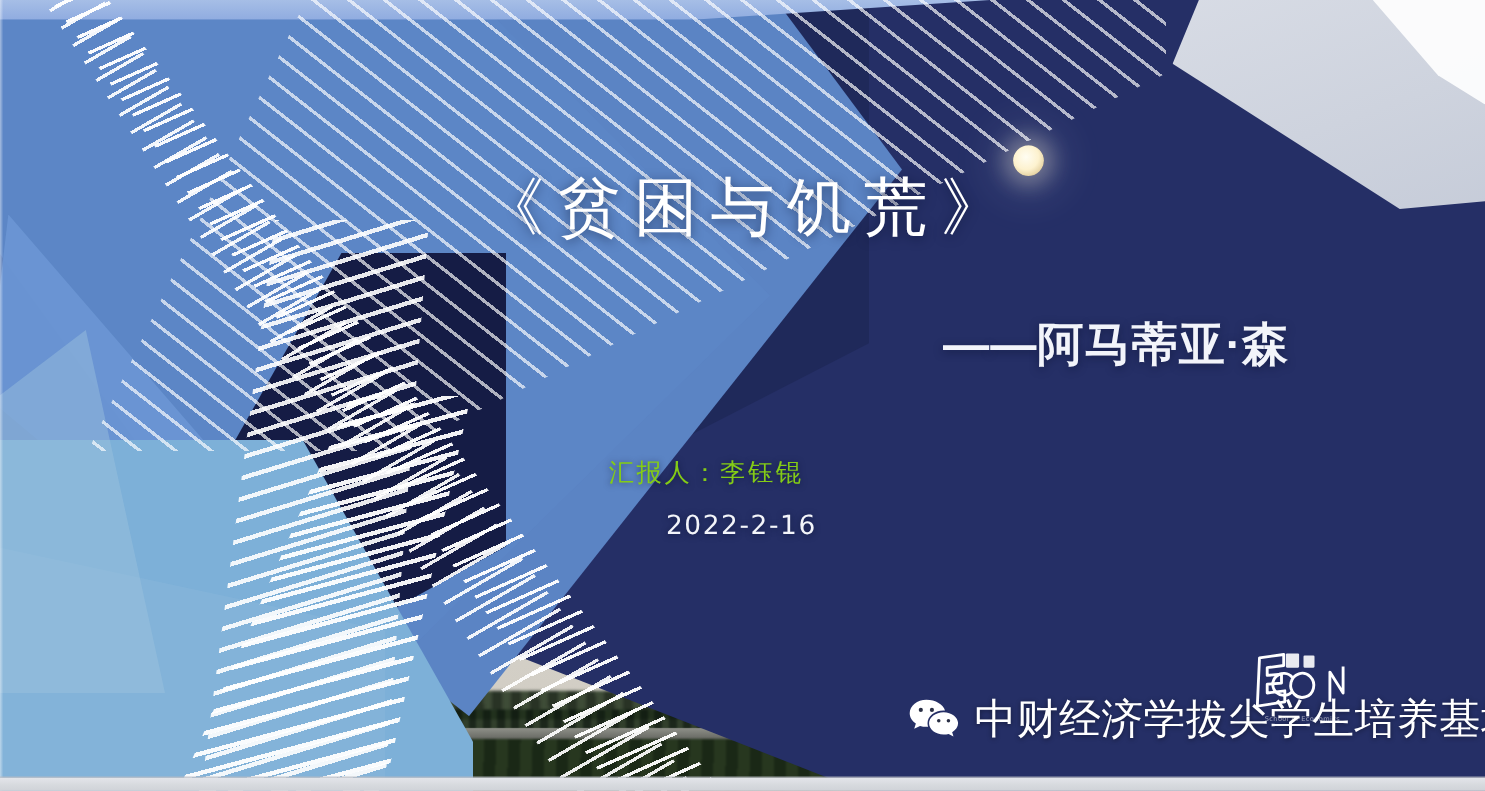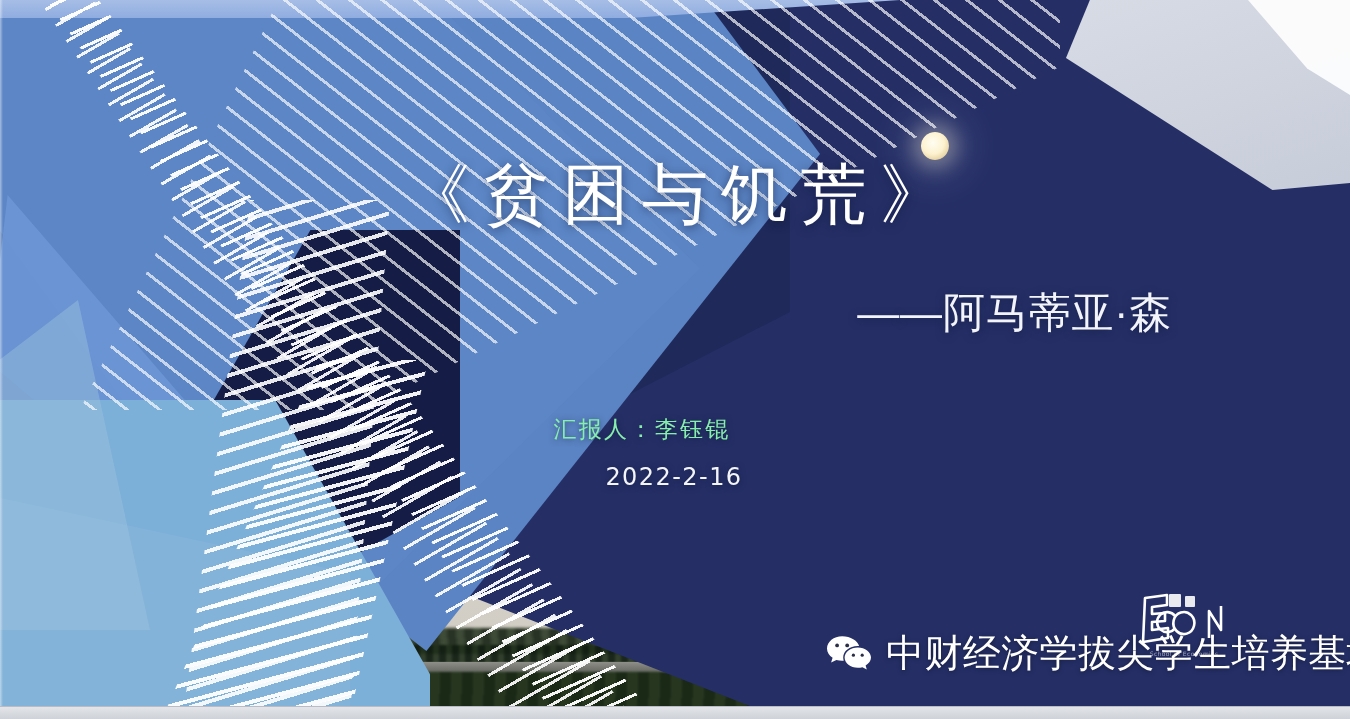--- a/index.html
+++ b/index.html
@@ -206,42 +206,42 @@
       rgba(255,255,255,0) 4px, rgba(255,255,255,0) 18px);
     clip-path:polygon(10% 0%, 30% 0%, 24% 100%, 0% 100%);
   }
 
   
   .title{
     position:absolute; left:0; top:150px; width:1350px;
     text-align:center;
     color:#ffffff;
     font-family:"DejaVu Serif","Liberation Serif",serif;
-    font-size:66px; font-weight:400;
+    font-size:58px; font-weight:400;
     letter-spacing:.20em;
     text-indent:.20em;
     text-shadow:0 2px 10px rgba(10,16,45,.55);
     white-space:nowrap;
   }
   .subtitle{
     position:absolute; left:0; top:285px; width:1350px;
     padding-right:178px;
     text-align:right;
     color:#f2f4fa;
     font-family:"Liberation Sans","DejaVu Sans",sans-serif;
-    font-size:42px; font-weight:400;
+    font-size:42px; font-weight:700;
     letter-spacing:.02em;
     text-shadow:0 2px 8px rgba(10,16,45,.5);
     white-space:nowrap;
   }
   .presenter{
     position:absolute; left:0; top:414px; width:1350px;
     padding-right:66px;
     text-align:center;
-    color:#86efac;
+    color:#84cc16;
     font-family:Liberation Mono, monospace;
     font-size:23px; letter-spacing:.10em;
     text-shadow:0 1px 6px rgba(10,16,45,.6);
     white-space:nowrap;
   }
   .date{
     position:absolute; left:0; top:463px; width:1350px;
     padding-right:66px;
     text-align:center;
     color:#f3f5fa;

